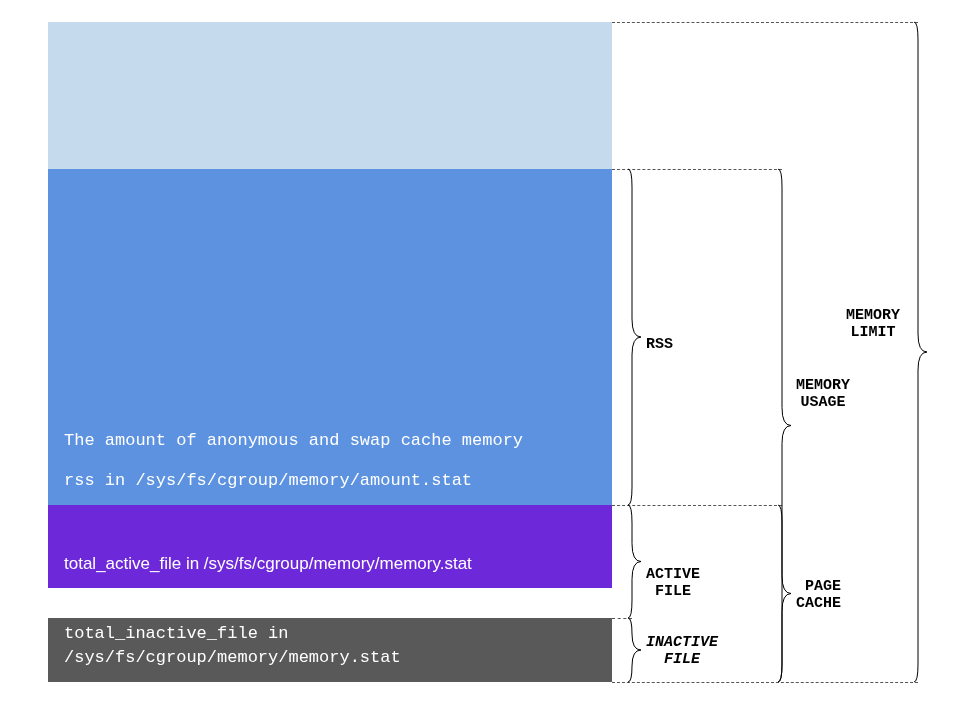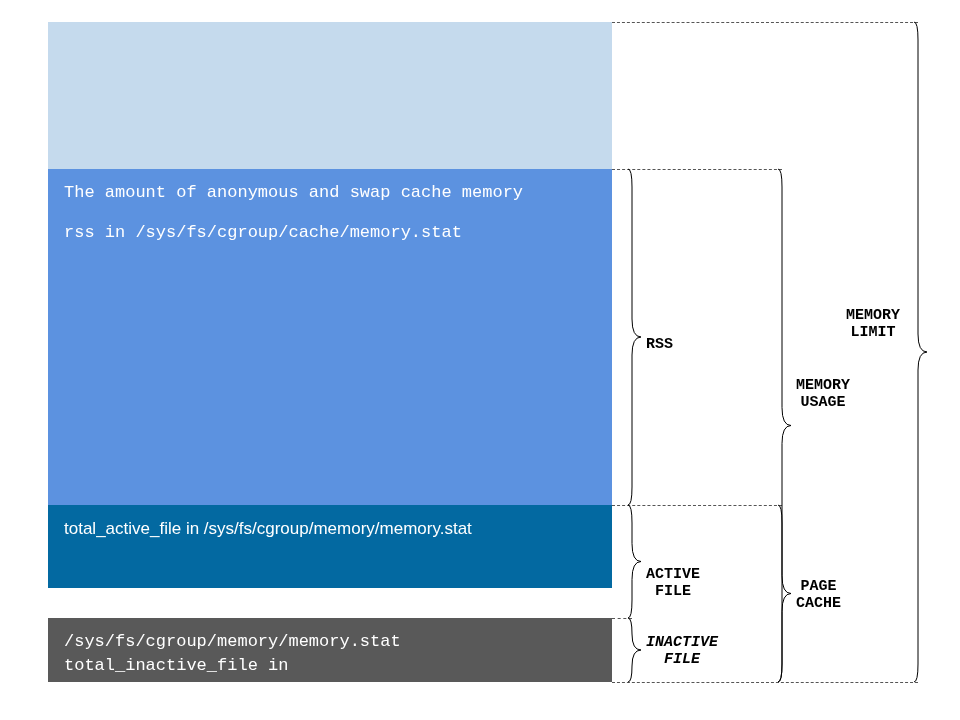--- a/index.html
+++ b/index.html
@@ -14,21 +14,21 @@
     position: relative;
     width: 960px;
     height: 720px;
   }
   .block {
     position: absolute;
     color: #fff;
     padding: 12px 16px;
     display: flex;
     flex-direction: column;
-    justify-content: flex-start;
+    justify-content: flex-end;
     font-size: 17px;
     line-height: 1.4;
   }
   .block.mono { font-family: "Courier New", Courier, monospace; }
   .block .line { display: block; }
   .bracket-label {
     position: absolute;
     font-family: "Courier New", Courier, monospace;
     font-weight: bold;
     font-size: 15px;
@@ -58,30 +58,30 @@
 </head>
 <body>
 
 <div class="canvas">
 
   <div id="blk-top" class="block" style="left: 48px; top: 22px; width: 564px; height: 147px; background: rgb(197, 218, 237);"></div>
 
   <div id="blk-rss" class="block mono" style="left: 48px; top: 169px; width: 564px; height: 336px; background: rgb(92, 146, 224);">
     <span class="line">The amount of anonymous and swap cache memory</span>
     <span class="line" style="height:16px"></span>
-    <span class="line">rss in /sys/fs/cgroup/cache/memory.stat</span>
+    <span class="line">rss in /sys/fs/cgroup/memory/amount.stat</span>
   </div>
 
-  <div id="blk-active" class="block" style="left: 48px; top: 505px; width: 564px; height: 83px; background: #0369a1;">
+  <div id="blk-active" class="block" style="left: 48px; top: 505px; width: 564px; height: 83px; background: #6d28d9;">
     <span class="line">total_active_file in /sys/fs/cgroup/memory/memory.stat</span>
   </div>
 
   <div id="blk-inactive" class="block mono" style="left: 48px; top: 618px; width: 564px; height: 64px; background: rgb(89, 89, 89);">
+    <span class="line">total_inactive_file in</span>
     <span class="line">/sys/fs/cgroup/memory/memory.stat</span>
-    <span class="line">total_inactive_file in</span>
   </div>
 
   <div id="hl-0" class="hline" style="left: 612px; top: 22px; width: 306px;"></div>
   <div id="hl-1" class="hline" style="left: 612px; top: 169px; width: 170px;"></div>
   <div id="hl-2" class="hline" style="left: 612px; top: 505px; width: 170px;"></div>
   <div id="hl-3" class="hline" style="left: 612px; top: 618px; width: 20px;"></div>
   <div id="hl-4" class="hline" style="left: 612px; top: 682px; width: 306px;"></div>
 
   <svg class="overlay">
     <path id="br-rss" d="M 628 169 Q 632 169 632 187 L 632 319 Q 632 337 641 337 Q 632 337 632 355 L 632 487 Q 632 505 628 505"></path>
@@ -90,20 +90,20 @@
     <path id="br-pagecache" d="M 778 505 Q 782 505 782 523 L 782 575.5 Q 782 593.5 791 593.5 Q 782 593.5 782 611.5 L 782 664 Q 782 682 778 682"></path>
     <path id="br-memusage" d="M 778 169 Q 782 169 782 187 L 782 407.5 Q 782 425.5 791 425.5 Q 782 425.5 782 443.5 L 782 664 Q 782 682 778 682"></path>
     <path id="br-memlimit" d="M 914 22 Q 918 22 918 40 L 918 334 Q 918 352 927 352 Q 918 352 918 370 L 918 664 Q 918 682 914 682"></path>
   </svg>
 
   <span id="lbl-rss" class="bracket-label" style="left: 646px; top: 336px;">RSS</span>
   <span id="lbl-active" class="bracket-label" style="left: 646px; top: 566px;">ACTIVE
 FILE</span>
   <span id="lbl-inactive" class="bracket-label" style="left: 646px; top: 634px; font-style: italic;">INACTIVE
 FILE</span>
-  <span id="lbl-pagecache" class="bracket-label" style="left: 796px; top: 577.5px;">PAGE
+  <span id="lbl-pagecache" class="bracket-label" style="left: 796px; top: 577.5px; text-align: right;">PAGE
 CACHE</span>
   <span id="lbl-memusage" class="bracket-label" style="left: 796px; top: 377px;">MEMORY
 USAGE</span>
   <span id="lbl-memlimit" class="bracket-label" style="left: 846px; top: 307px;">MEMORY
 LIMIT</span>
 
 </div>
 
 </body></html>

